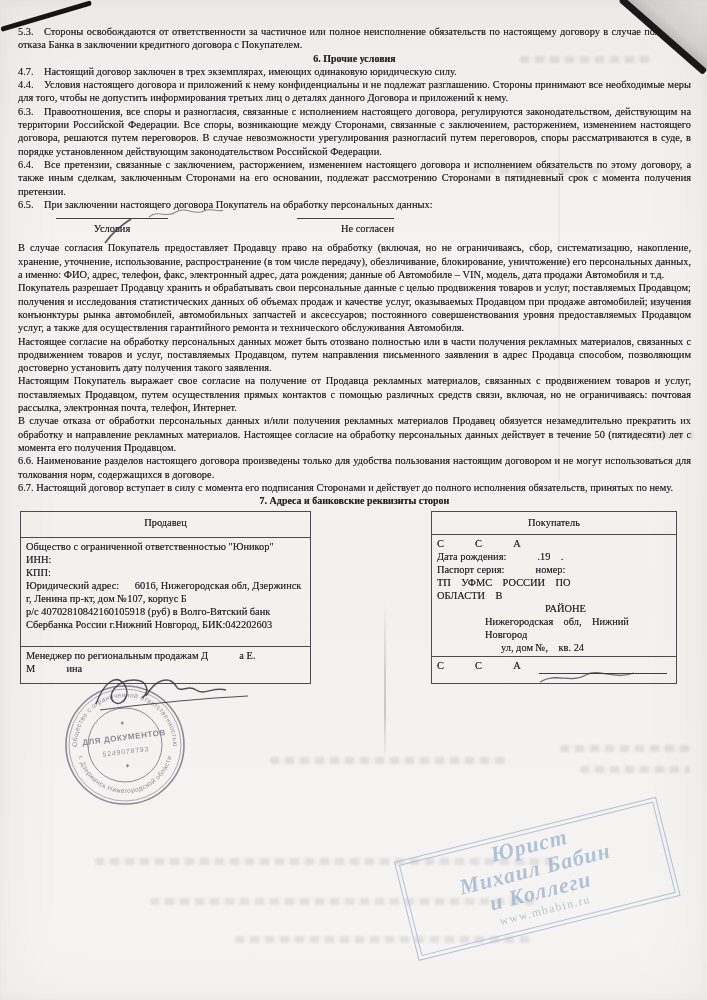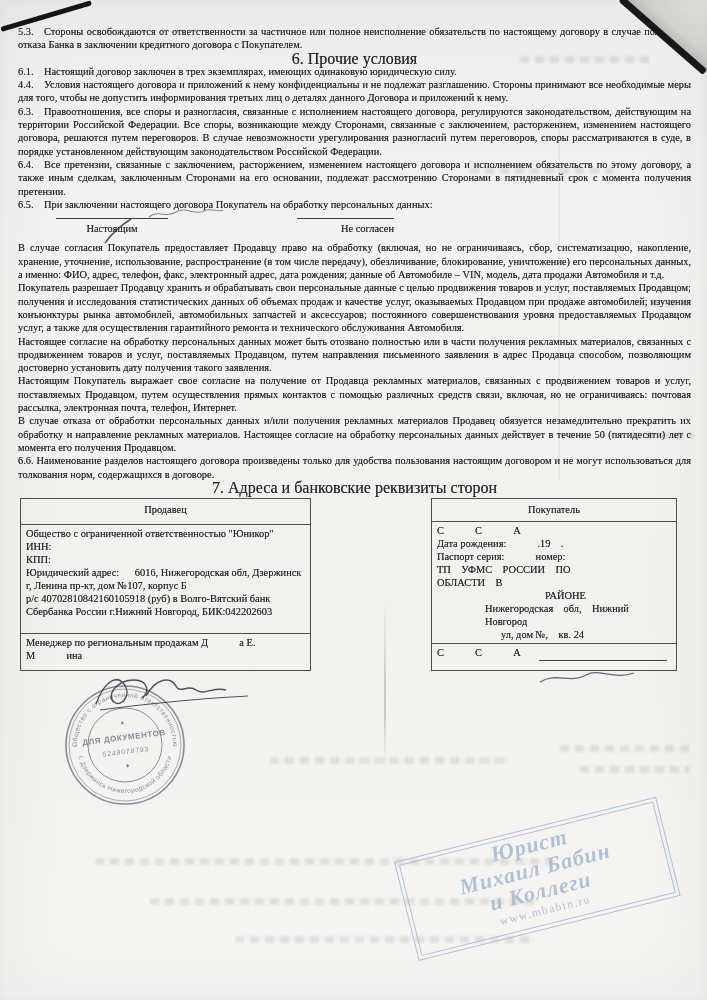--- a/index.html
+++ b/index.html
@@ -7,21 +7,21 @@
         background:linear-gradient(180deg,#efeeec 0%,#f4f3f1 25%,#f2f1ee 60%,#f6f5f3 100%);
         font-family:"Liberation Serif",serif;color:var(--text-color,#26262b);}
   .page::after{content:"";position:absolute;inset:0;z-index:9;pointer-events:none;
         box-shadow:inset 0 0 70px rgba(80,80,80,.07),inset 0 0 10px rgba(80,80,80,.05);}
 
   
   .doc{position:absolute;inset:0;z-index:2;padding:25px 16px 0 18px;
        font-size:10.4px;line-height:13.3px;text-align:justify;
        text-shadow:0 0 .4px rgba(40,40,45,.65);}
   .doc p{margin:0;}
-  .h-center{font-weight:normal;text-align:center;font-size:16px;margin:9px 0 3px;}
+  .h-center{font-weight:bold;text-align:center;font-size:10px;margin:9px 0 3px;}
   .h7{margin-top:10px;margin-bottom:6px;text-align:center;}
 
   .consent-row{display:flex;margin:7px 0 6px;text-align:center;position:relative;}
   .consent{border-top:1.1px solid #3f3f45;padding-top:3px;}
   .consent.agree{width:112px;margin-left:38px;}
   .consent.disagree{width:97px;margin-left:129px;text-align:right;}
 
   .tables{display:flex;margin-top:4px;}
   table{border-collapse:collapse;font-size:10.4px;line-height:13px;table-layout:fixed;}
   table.seller{width:291px;margin-left:2px;}
@@ -88,41 +88,42 @@
   <div class="bleed b8"></div>
   <div class="bleed b9"></div>
   <div class="bleed b10"></div>
   <div class="crease-up"></div>
   <div class="crease-mid"></div>
 
   <div class="doc">
     <p>5.3.  Стороны освобождаются от ответственности за частичное или полное неисполнение обязательств по настоящему договору в случае получения отказа Банка в заключении кредитного договора с Покупателем.</p>
 
     <p class="h-center">6. Прочие условия</p>
-    <p>6.1.  Настоящий договор заключен в трех экземплярах, имеющих одинаковую юридическую силу.</p>
+    <p>4.7.  Настоящий договор заключен в трех экземплярах, имеющих одинаковую юридическую силу.</p>
     <p>4.4.  Условия настоящего договора и приложений к нему конфиденциальны и не подлежат разглашению. Стороны принимают все необходимые меры для того, чтобы не допустить информирования третьих лиц о деталях данного Договора и приложений к нему.</p>
     <p>6.3.  Правоотношения, все споры и разногласия, связанные с исполнением настоящего договора, регулируются законодательством, действующим на территории Российской Федерации. Все споры, возникающие между Сторонами, связанные с заключением, расторжением, изменением настоящего договора, решаются путем переговоров. В случае невозможности урегулирования разногласий путем переговоров, споры рассматриваются в суде, в порядке установленном действующим законодательством Российской Федерации.</p>
     <p>6.4.  Все претензии, связанные с заключением, расторжением, изменением настоящего договора и исполнением обязательств по этому договору, а также иным сделкам, заключенным Сторонами на его основании, подлежат рассмотрению Сторонами в пятидневный срок с момента получения претензии.</p>
     <p>6.5.  При заключении настоящего договора Покупатель на обработку персональных данных:</p>
 
     <div class="consent-row">
       <div class="consent agree">
-        <span>Настоящим</span>
+        <span>Условия</span>
       </div>
       <div class="consent disagree">
         <span>Не согласен</span>
       </div>
     </div>
 
     <p>В случае согласия Покупатель предоставляет Продавцу право на обработку (включая, но не ограничиваясь, сбор, систематизацию, накопление, хранение, уточнение, использование, распространение (в том числе передачу), обезличивание, блокирование, уничтожение) его персональных данных, а именно: ФИО, адрес, телефон, факс, электронный адрес, дата рождения; данные об Автомобиле – VIN, модель, дата продажи Автомобиля и т.д.</p>
     <p>Покупатель разрешает Продавцу хранить и обрабатывать свои персональные данные с целью продвижения товаров и услуг, поставляемых Продавцом; получения и исследования статистических данных об объемах продаж и качестве услуг, оказываемых Продавцом при продаже автомобилей; изучения конъюнктуры рынка автомобилей, автомобильных запчастей и аксессуаров; постоянного совершенствования уровня предоставляемых Продавцом услуг, а также для осуществления гарантийного ремонта и технического обслуживания Автомобиля.</p>
     <p>Настоящее согласие на обработку персональных данных может быть отозвано полностью или в части получения рекламных материалов, связанных с продвижением товаров и услуг, поставляемых Продавцом, путем направления письменного заявления в адрес Продавца способом, позволяющим достоверно установить дату получения такого заявления.</p>
     <p>Настоящим Покупатель выражает свое согласие на получение от Продавца рекламных материалов, связанных с продвижением товаров и услуг, поставляемых Продавцом, путем осуществления прямых контактов с помощью различных средств связи, включая, но не ограничиваясь: почтовая рассылка, электронная почта, телефон, Интернет.</p>
     <p>В случае отказа от обработки персональных данных и/или получения рекламных материалов Продавец обязуется незамедлительно прекратить их обработку и направление рекламных материалов. Настоящее согласие на обработку персональных данных действует в течение 50 (пятидесяти) лет с момента его получения Продавцом.</p>
     <p>6.6. Наименование разделов настоящего договора произведены только для удобства пользования настоящим договором и не могут использоваться для толкования норм, содержащихся в договоре.</p>
+    <p>6.7. Настоящий договор вступает в силу с момента его подписания Сторонами и действует до полного исполнения обязательств, принятых по нему.</p>
 
     <p class="h-center h7">7. Адреса и банковские реквизиты сторон</p>
 
     <div class="tables">
       <table class="seller">
         <tbody>
         <tr>
               <th>Продавец</th>
             </tr>
         <tr>

